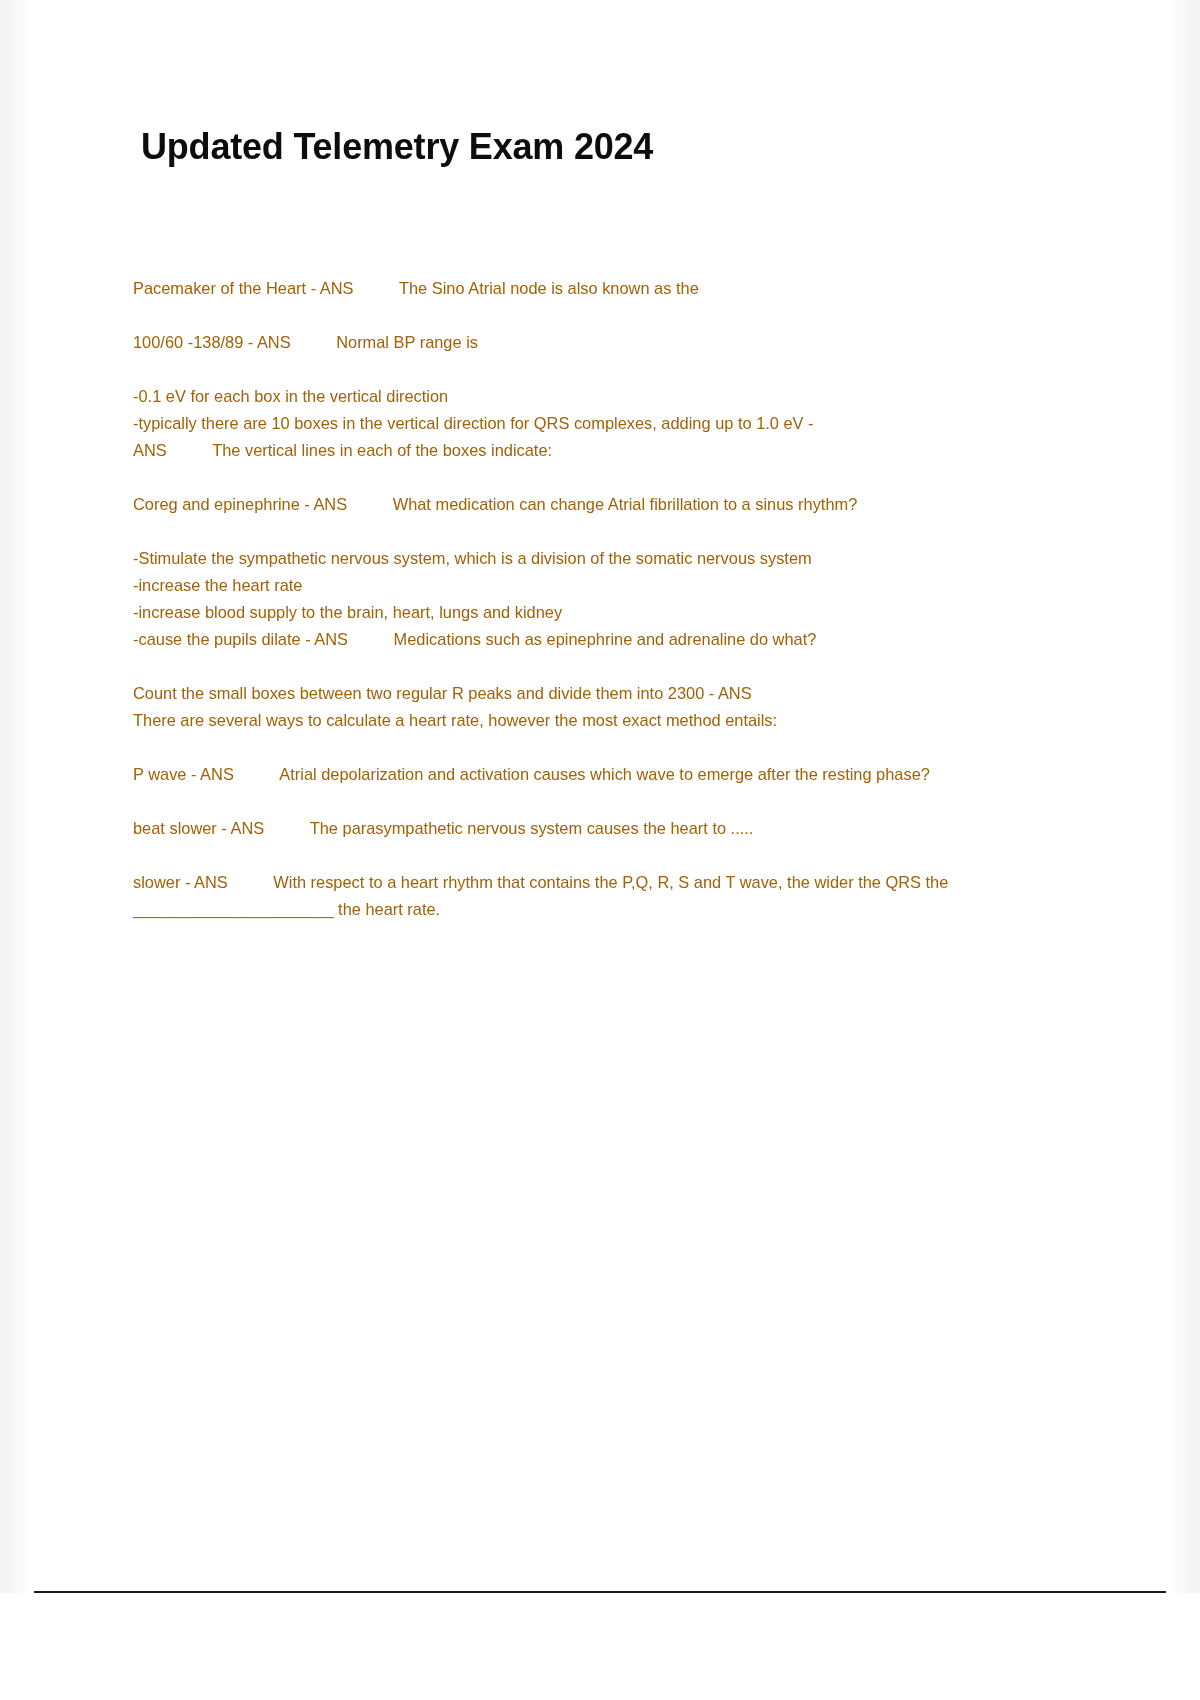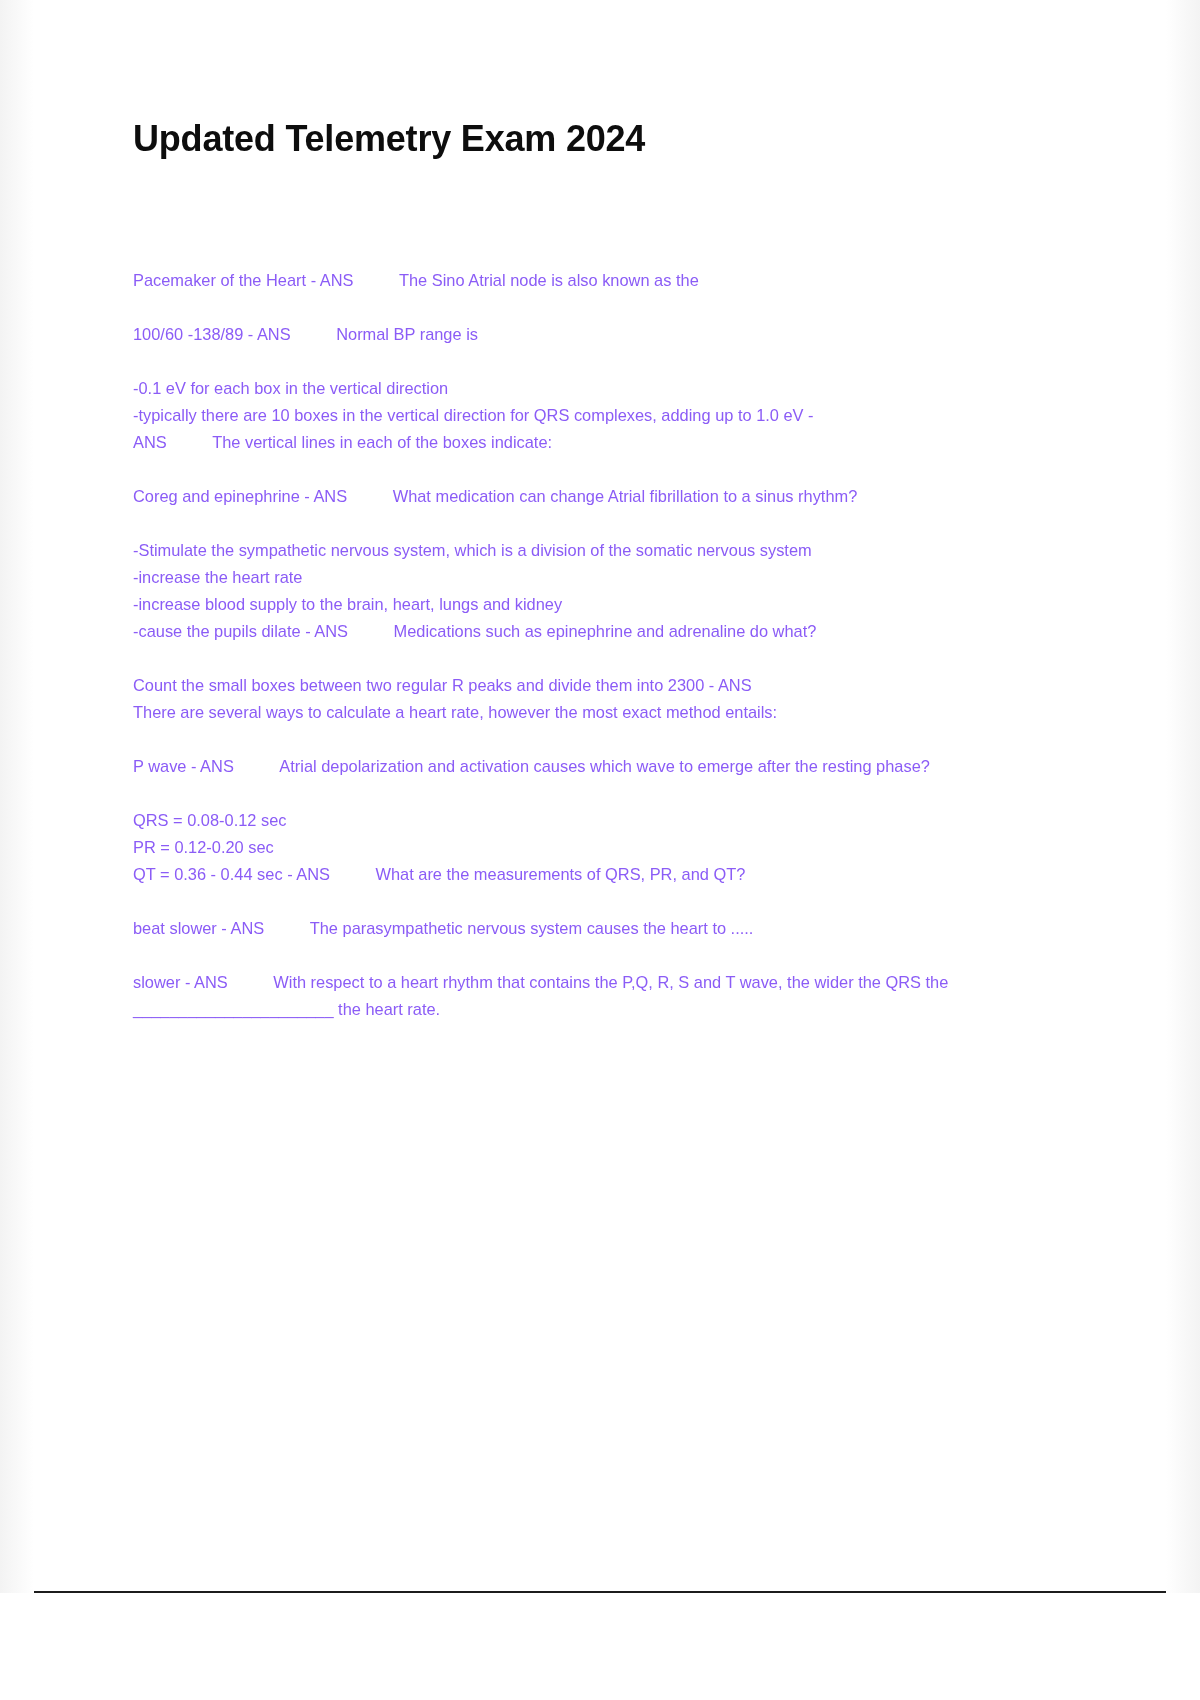--- a/index.html
+++ b/index.html
@@ -42,31 +42,31 @@
     position: absolute;
     left: 133px;
     top: 118px;
     width: 900px;
   }
   .doc-title {
     font-size: 36px;
     font-weight: bold;
     letter-spacing: -0.2px;
     line-height: 1.15;
-    margin: 0;
+    margin: 8px;
     color: #0d0d0d;
   }
   .body-blocks {
     margin-top: 108px;
   }
   .qa-block {
     margin: 0 0 27px 0;
     font-size: 16.4px;
     line-height: 27px;
-    color: #8b5cf6;
+    color: #a16207;
     white-space: pre-wrap;
     word-wrap: break-word;
   }
   .rule {
     position: absolute;
     left: 34px;
     top: 1591px;
     width: 1132px;
     height: 2px;
     background: #1c1c1c;
@@ -97,23 +97,20 @@
 -typically there are 10 boxes in the vertical direction for QRS complexes, adding up to 1.0 eV -
 ANS&nbsp;&nbsp;&nbsp;&nbsp;&nbsp;&nbsp;&nbsp;&nbsp;&nbsp;&nbsp;The vertical lines in each of the boxes indicate:</p>
         <p class="qa-block">Coreg and epinephrine - ANS&nbsp;&nbsp;&nbsp;&nbsp;&nbsp;&nbsp;&nbsp;&nbsp;&nbsp;&nbsp;What medication can change Atrial fibrillation to a sinus rhythm?</p>
         <p class="qa-block">-Stimulate the sympathetic nervous system, which is a division of the somatic nervous system
 -increase the heart rate
 -increase blood supply to the brain, heart, lungs and kidney
 -cause the pupils dilate - ANS&nbsp;&nbsp;&nbsp;&nbsp;&nbsp;&nbsp;&nbsp;&nbsp;&nbsp;&nbsp;Medications such as epinephrine and adrenaline do what?</p>
         <p class="qa-block">Count the small boxes between two regular R peaks and divide them into 2300 - ANS
 There are several ways to calculate a heart rate, however the most exact method entails:</p>
         <p class="qa-block">P wave - ANS&nbsp;&nbsp;&nbsp;&nbsp;&nbsp;&nbsp;&nbsp;&nbsp;&nbsp;&nbsp;Atrial depolarization and activation causes which wave to emerge after the resting phase?</p>
-        <p class="qa-block">QRS = 0.08-0.12 sec
-PR = 0.12-0.20 sec
-QT = 0.36 - 0.44 sec - ANS&nbsp;&nbsp;&nbsp;&nbsp;&nbsp;&nbsp;&nbsp;&nbsp;&nbsp;&nbsp;What are the measurements of QRS, PR, and QT?</p>
         <p class="qa-block">beat slower - ANS&nbsp;&nbsp;&nbsp;&nbsp;&nbsp;&nbsp;&nbsp;&nbsp;&nbsp;&nbsp;The parasympathetic nervous system causes the heart to .....</p>
         <p class="qa-block">slower - ANS&nbsp;&nbsp;&nbsp;&nbsp;&nbsp;&nbsp;&nbsp;&nbsp;&nbsp;&nbsp;With respect to a heart rhythm that contains the P,Q, R, S and T wave, the wider the QRS the ______________________ the heart rate.</p>
       </div>
   </div>
 
   <div class="rule"></div>
   <div class="footer-space"></div>
 </div>
 
 </body></html>

